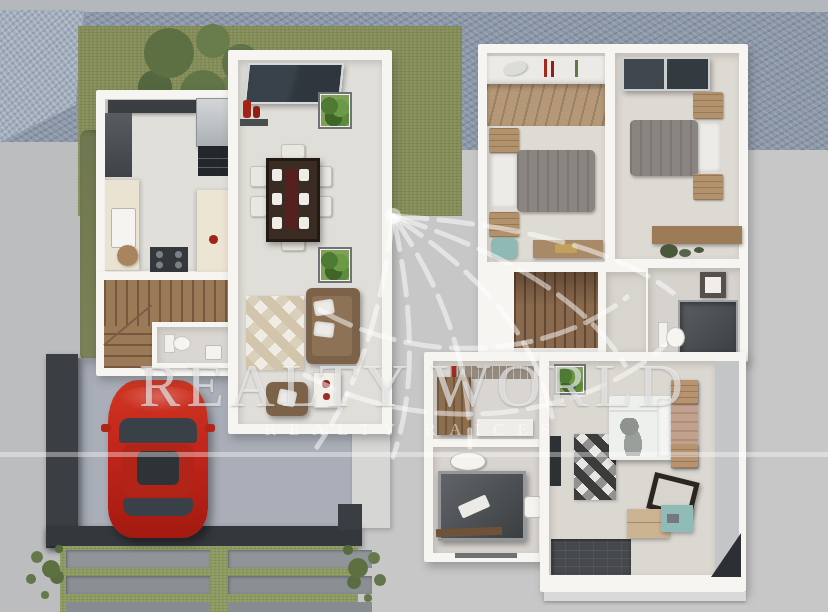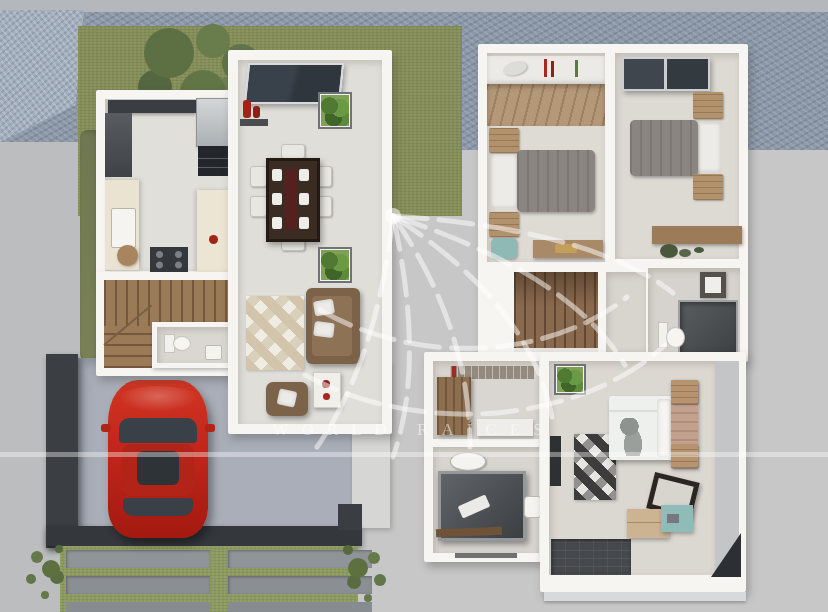--- a/index.html
+++ b/index.html
@@ -224,15 +224,16 @@
       <path d="M128,31 C190,120 205,200 205,262"></path>
       <path d="M128,31 C235,100 275,170 287,232"></path>
       <path d="M128,31 C265,75 330,130 360,180"></path>
       <path d="M128,31 C270,40 360,70 408,108"></path>
       <path d="M55,125 C160,185 290,170 362,112"></path>
       <path d="M40,190 C160,255 320,235 400,160"></path>
     </g>
     <circle cx="128" cy="31" r="8" fill="rgba(255,255,255,0.55)"></circle>
   </svg>
   <div class="a" style="left:0;top:452px;width:828px;height:5px;background:rgba(255,255,255,.38);"></div>
-  <div class="a wm-sub" style="left:214px;top:420px;width:400px;">WORLD RAÍCES</div>
+  <div class="a wm-title" style="left:114px;top:350px;width:600px;">REALTY WORLD</div>
+  <div class="a wm-sub" style="left:214px;top:420px;width:400px;">REALTY RAÍCES</div>
 
 </div>
 
 </body></html>

